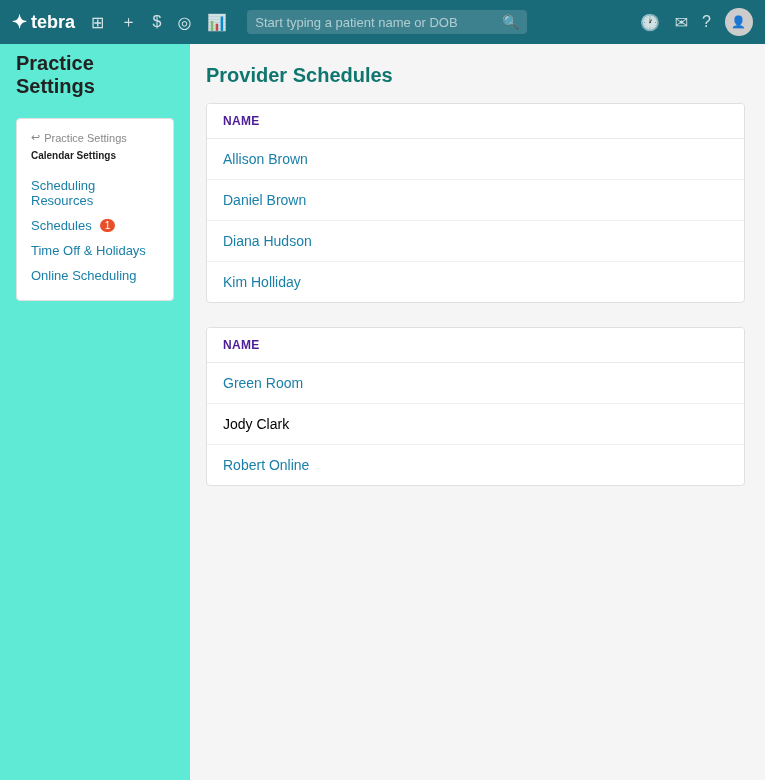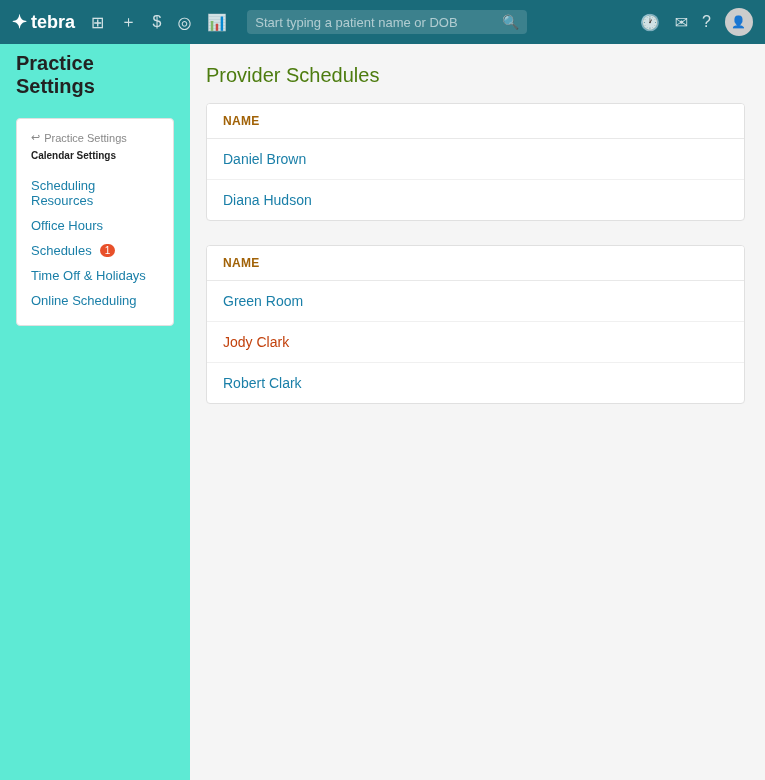--- a/index.html
+++ b/index.html
@@ -115,50 +115,50 @@
     }
 
     
     .content {
       flex: 1;
       padding: 20px 20px 20px 16px;
       overflow-y: auto;
     }
     .section-title {
       font-size: 20px;
-      font-weight: 400;
-      color: #4d7c0f;
+      font-weight: 700;
+      color: #0f766e;
       margin-bottom: 16px;
     }
     .schedule-table {
       background: white;
       border: 1px solid #e0e0e0;
       border-radius: 4px;
       margin-bottom: 24px;
       overflow: hidden;
     }
     .table-header {
       font-size: 12px;
       font-weight: 600;
-      color: #a16207;
+      color: #4c1d95;
       padding: 10px 16px;
       border-bottom: 1px solid #e8e8e8;
       background: white;
       letter-spacing: 0.3px;
     }
     .table-row {
       padding: 12px 16px;
       border-bottom: 1px solid #f0f0f0;
       font-size: 14px;
       color: #1a7fa8;
       cursor: pointer;
     }
     .table-row:last-child { border-bottom: none; }
     .table-row-static {
-      color: #c2410c;
+      color: #000000;
       cursor: default;
     }
   </style>
 </head>
 <body>
 
 <nav class="topnav">
   <div class="topnav-logo">
     <span style="font-size:18px;">✦</span>
     <span>tebra</span>
@@ -188,46 +188,45 @@
       <div class="sidebar-breadcrumb">
         <span>↩</span>
         <span>Practice Settings</span>
       </div>
       <div class="sidebar-section-title">Calendar Settings</div>
       <nav>
         <div class="sidebar-nav-item">
           <span>Scheduling Resources</span>
         </div>
         <div class="sidebar-nav-item">
-          <span>Office Hours</span>
-        </div>
-        <div class="sidebar-nav-item">
           <span>Schedules</span>
           <span class="sidebar-nav-badge">1</span>
         </div>
         <div class="sidebar-nav-item">
           <span>Time Off &amp; Holidays</span>
         </div>
         <div class="sidebar-nav-item">
           <span>Online Scheduling</span>
         </div>
       </nav>
     </div>
   </aside>
 
   <main class="content">
 
     <h2 class="section-title">Provider Schedules</h2>
     <div class="schedule-table">
       <div class="table-header">NAME</div>
+      <div class="table-row">Allison Brown</div>
       <div class="table-row">Daniel Brown</div>
       <div class="table-row">Diana Hudson</div>
+      <div class="table-row">Kim Holliday</div>
     </div>
 
     <div class="schedule-table">
       <div class="table-header">NAME</div>
       <div class="table-row">Green Room</div>
       <div class="table-row table-row-static">Jody Clark</div>
-      <div class="table-row">Robert Clark</div>
+      <div class="table-row">Robert Online</div>
     </div>
 
   </main>
 </div>
 
 </body></html>

